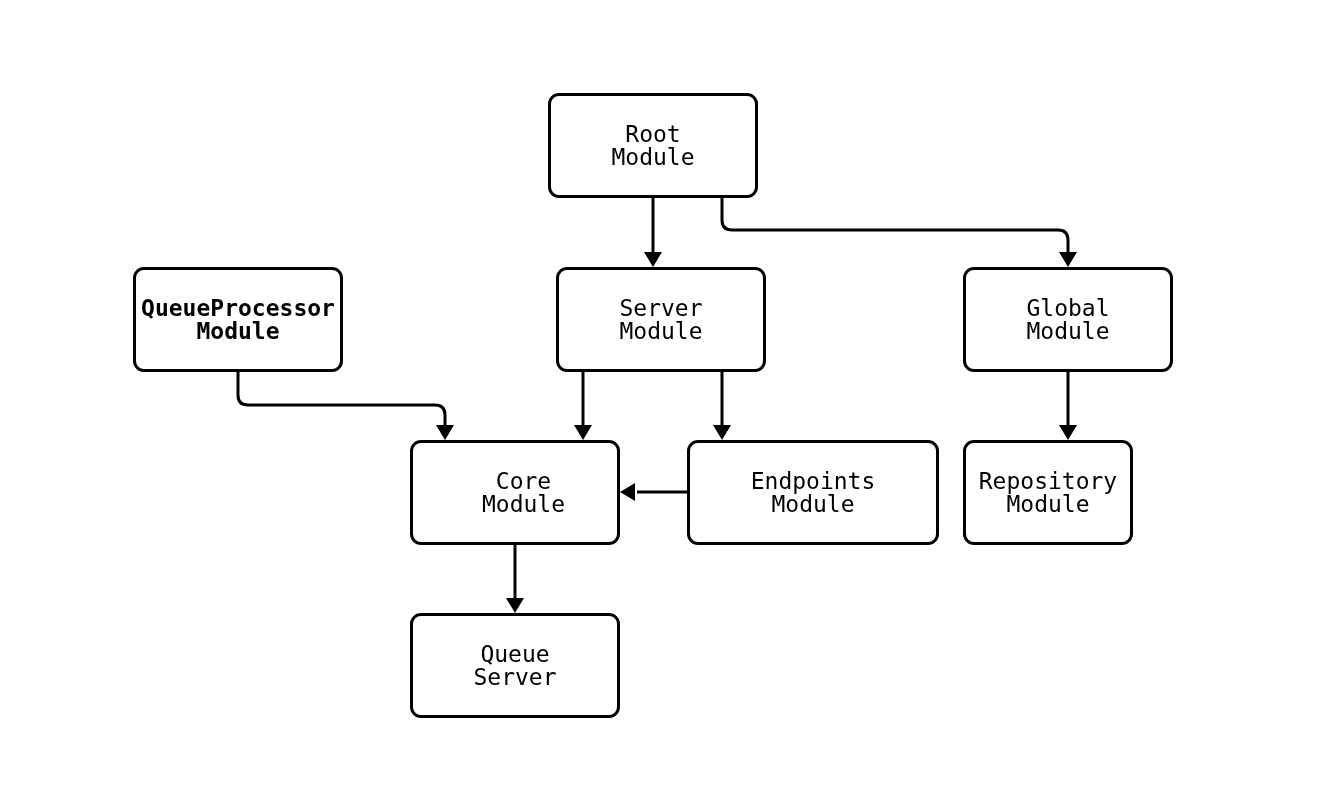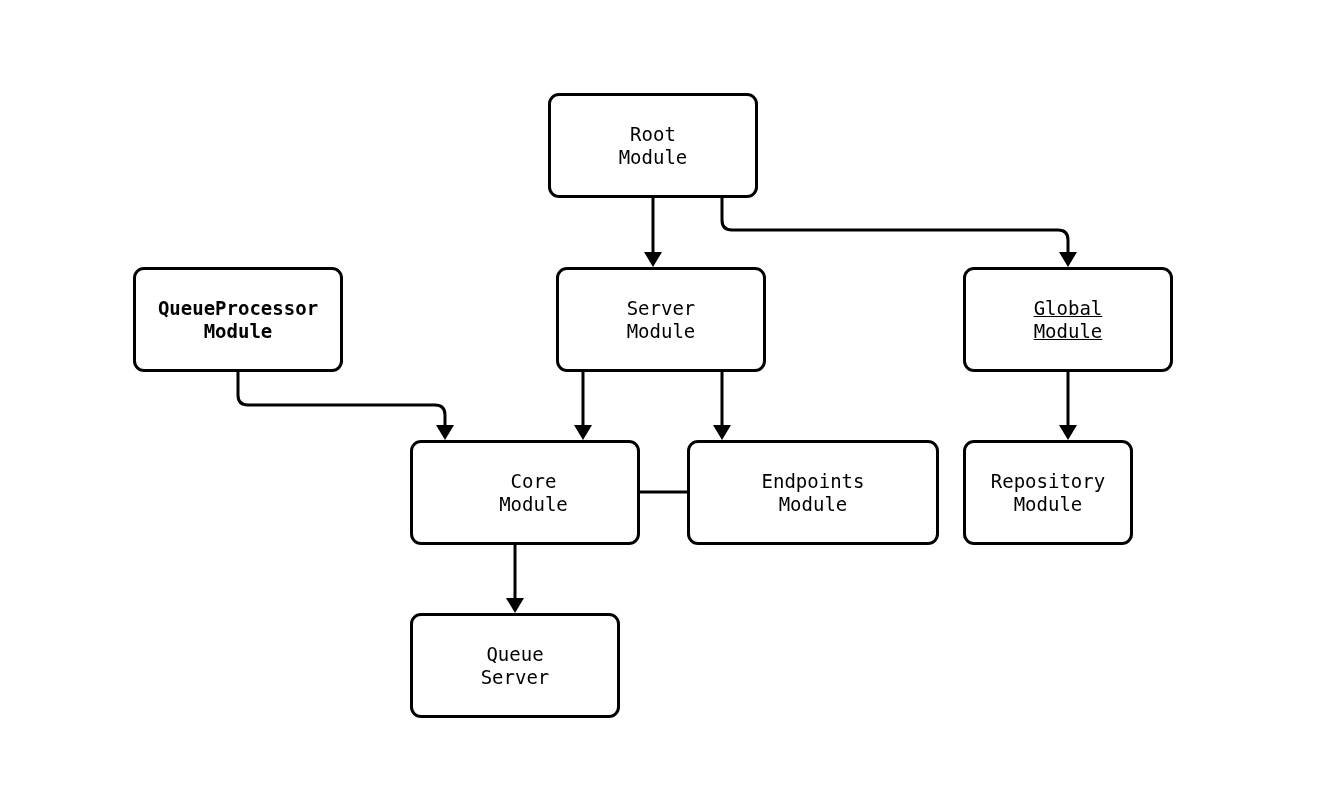--- a/index.html
+++ b/index.html
@@ -35,21 +35,21 @@
     border: 3px solid #000000;
     border-radius: 11px;
     display: flex;
     flex-direction: column;
     align-items: center;
     justify-content: center;
     z-index: 2;
   }
   .node-label {
     font-family: "DejaVu Sans Mono", "Liberation Mono", monospace;
-    font-size: 19px;
+    font-size: 23px;
     line-height: 23px;
     color: #000000;
     text-align: center;
     white-space: pre;
     letter-spacing: 0px;
   }
 </style>
 </head>
 <body>
 
@@ -86,26 +86,26 @@
   <div class="node" style="left:133px; top:267px; width:210px; height:105px;font-weight:bold;">
     <div class="node-label">QueueProcessor
 Module</div>
   </div>
 
   <div class="node" style="left:548px; top:267px; width:210px; height:105px;margin-left:8px;">
     <div class="node-label">Server
 Module</div>
   </div>
 
-  <div class="node" style="left:963px; top:267px; width:210px; height:105px;text-decoration:underline;">
+  <div class="node" style="left:963px; top:267px; width:210px; height:105px;">
     <div class="node-label">Global
 Module</div>
   </div>
 
-  <div class="node" style="left:410px; top:440px; width:230px; height:105px;padding-left:17px;">
+  <div class="node" style="left:410px; top:440px; width:210px; height:105px;padding-left:17px;">
     <div class="node-label">Core
 Module</div>
   </div>
 
   <div class="node" style="left:687px; top:440px; width:252px; height:105px;">
     <div class="node-label">Endpoints
 Module</div>
   </div>
 
   <div class="node" style="left:963px; top:440px; width:170px; height:105px;">

